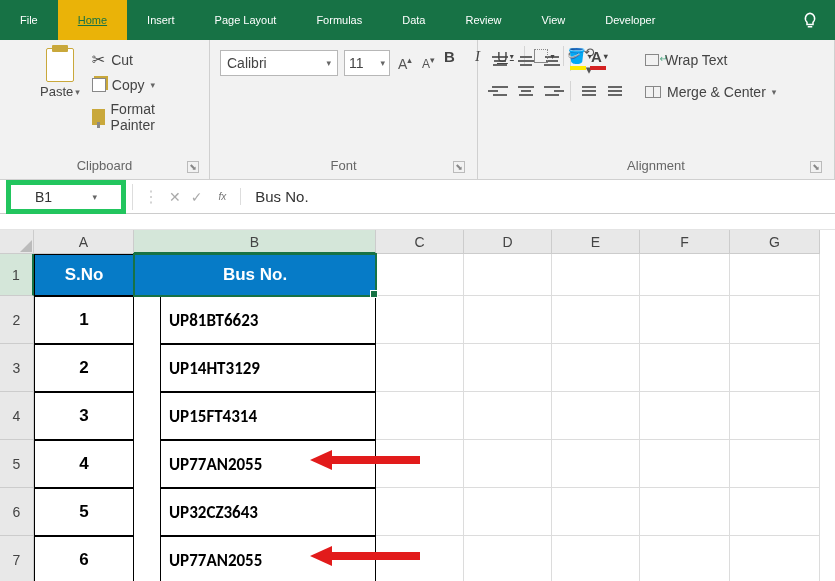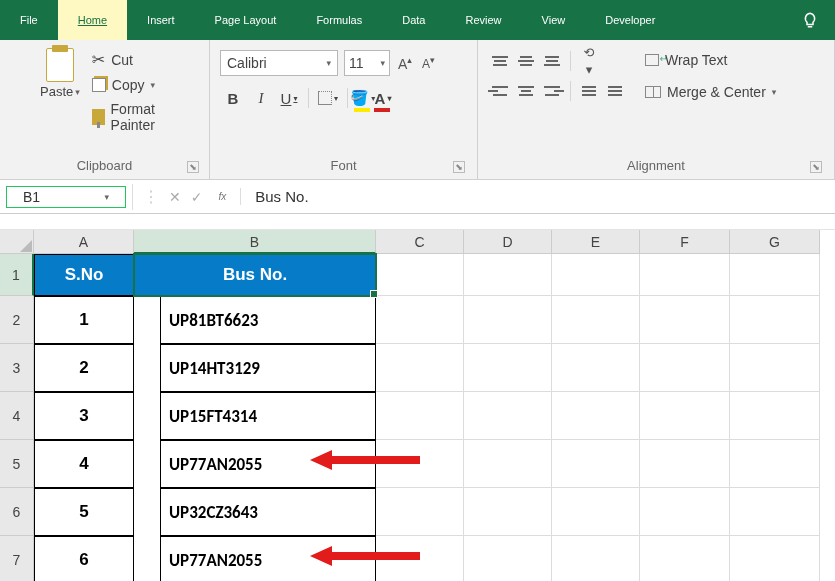--- a/index.html
+++ b/index.html
@@ -1,21 +1,21 @@
 <!DOCTYPE html>
 <html><head>
   <meta charset="utf-8">
   <style>
     * { box-sizing: border-box; margin: 0; padding: 0; font-family: "Segoe UI", sans-serif; }
     body { background: #fff; width: 835px; height: 581px; overflow: hidden; }
 
     
     .menubar { background: #177245; height: 40px; display: flex; align-items: stretch; }
     .menubar .tab { color: #fff; padding: 16px 20px; font-size: 11px; display: flex; align-items: center; cursor: pointer; }
-    .menubar .tab.active { background: #fef9c3; color: #177245; text-decoration: underline; }
+    .menubar .tab.active { background: #eab308; color: #177245; text-decoration: underline; }
     .menubar .spacer { flex: 1; }
     .menubar .help-icon { color: #fff; padding: 0 16px; display: flex; align-items: center; font-size: 18px; }
 
     
     .ribbon { background: #f2f2f2; height: 140px; display: flex; border-bottom: 1px solid #d0d0d0; }
     .group { border-right: 1px solid #d0d0d0; display: flex; flex-direction: column; padding: 4px 8px 2px 8px; }
     .group-body { flex: 1; display: flex; align-items: flex-start; }
     .group-label { text-align: center; color: #666; font-size: 13px; padding: 2px 0 4px 0; position: relative; }
     .group-launcher { position: absolute; right: 2px; bottom: 4px; font-size: 9px; color: #888; width: 12px; height: 12px; border: 1px solid #bbb; display: flex; align-items: center; justify-content: center; }
 
@@ -59,21 +59,21 @@
     .aline { height: 2px; background: #666; }
     .wrap-btn, .merge-btn { display: flex; align-items: center; gap: 6px; font-size: 14px; color: #444; cursor: pointer; padding: 2px 6px; }
     .wrap-icon { width: 14px; height: 12px; border: 1px solid #888; position: relative; }
     .wrap-icon::after { content: "↵"; position: absolute; right: -10px; top: -2px; font-size: 10px; color: #5a8; }
     .merge-icon { width: 16px; height: 12px; border: 1px solid #888; position: relative; }
     .merge-icon::before { content: ""; position: absolute; left: 7px; top: 0; bottom: 0; width: 1px; background: #888; }
     .align-right { display: flex; flex-direction: column; gap: 12px; margin-left: 12px; margin-top: 6px; }
 
     
     .formula-bar { height: 34px; border-bottom: 1px solid #ccc; display: flex; align-items: center; background: #fff; }
-    .name-box { width: 120px; height: 22px; border: 1px solid #22c55e; margin: 0 6px; display: flex; align-items: center; padding: 0 16px; font-size: 14px; color: #333; justify-content: space-between; }
+    .name-box { width: 120px; height: 34px; border: 5px solid #22c55e; margin: 0 6px; display: flex; align-items: center; padding: 0 24px; font-size: 14px; color: #333; justify-content: space-between; }
     .fx-btns { display: flex; align-items: center; gap: 10px; padding: 0 10px; border-left: 1px solid #ddd; height: 26px; }
     .fx-btn { color: #aaa; font-size: 14px; cursor: pointer; }
     .fx-label { font-style: italic; color: #777; font-size: 10px; padding: 0 14px 0 6px; }
     .fx-value { border-left: 1px solid #ddd; padding-left: 14px; font-size: 15px; color: #333; flex: 1; }
 
     .gap-row { height: 16px; background: #fff; border-bottom: 1px solid #e4e4e4; }
 
     
     .grid { display: grid; grid-template-columns: 34px 100px 242px 88px 88px 88px 90px 90px; }
     .col-header { background: #e8e8e8; border-right: 1px solid #ccc; border-bottom: 1px solid #ccc; text-align: center; font-size: 14px; color: #444; height: 24px; line-height: 24px; }
@@ -141,21 +141,21 @@
         <div class="side-btn">
             <span class="painter-icon"></span>
             <span>Format Painter</span>
           </div>
       </div>
     </div>
     <div class="group-label"><span>Clipboard</span><span class="group-launcher">⬊</span></div>
   </div>
 
   <div class="group font-group" style="width:268px">
-    <div class="group-body" style="flex-direction:column">
+    <div class="group-body" style="flex-direction:row">
       <div class="font-row1">
         <div class="font-name">
             <span>Calibri</span>
             <span class="caret-down">▾</span>
           </div>
         <div class="font-size">
             <span>11</span>
             <span class="caret-down">▾</span>
           </div>
         <div class="fsize-btn">A<sup>▴</sup></div>

